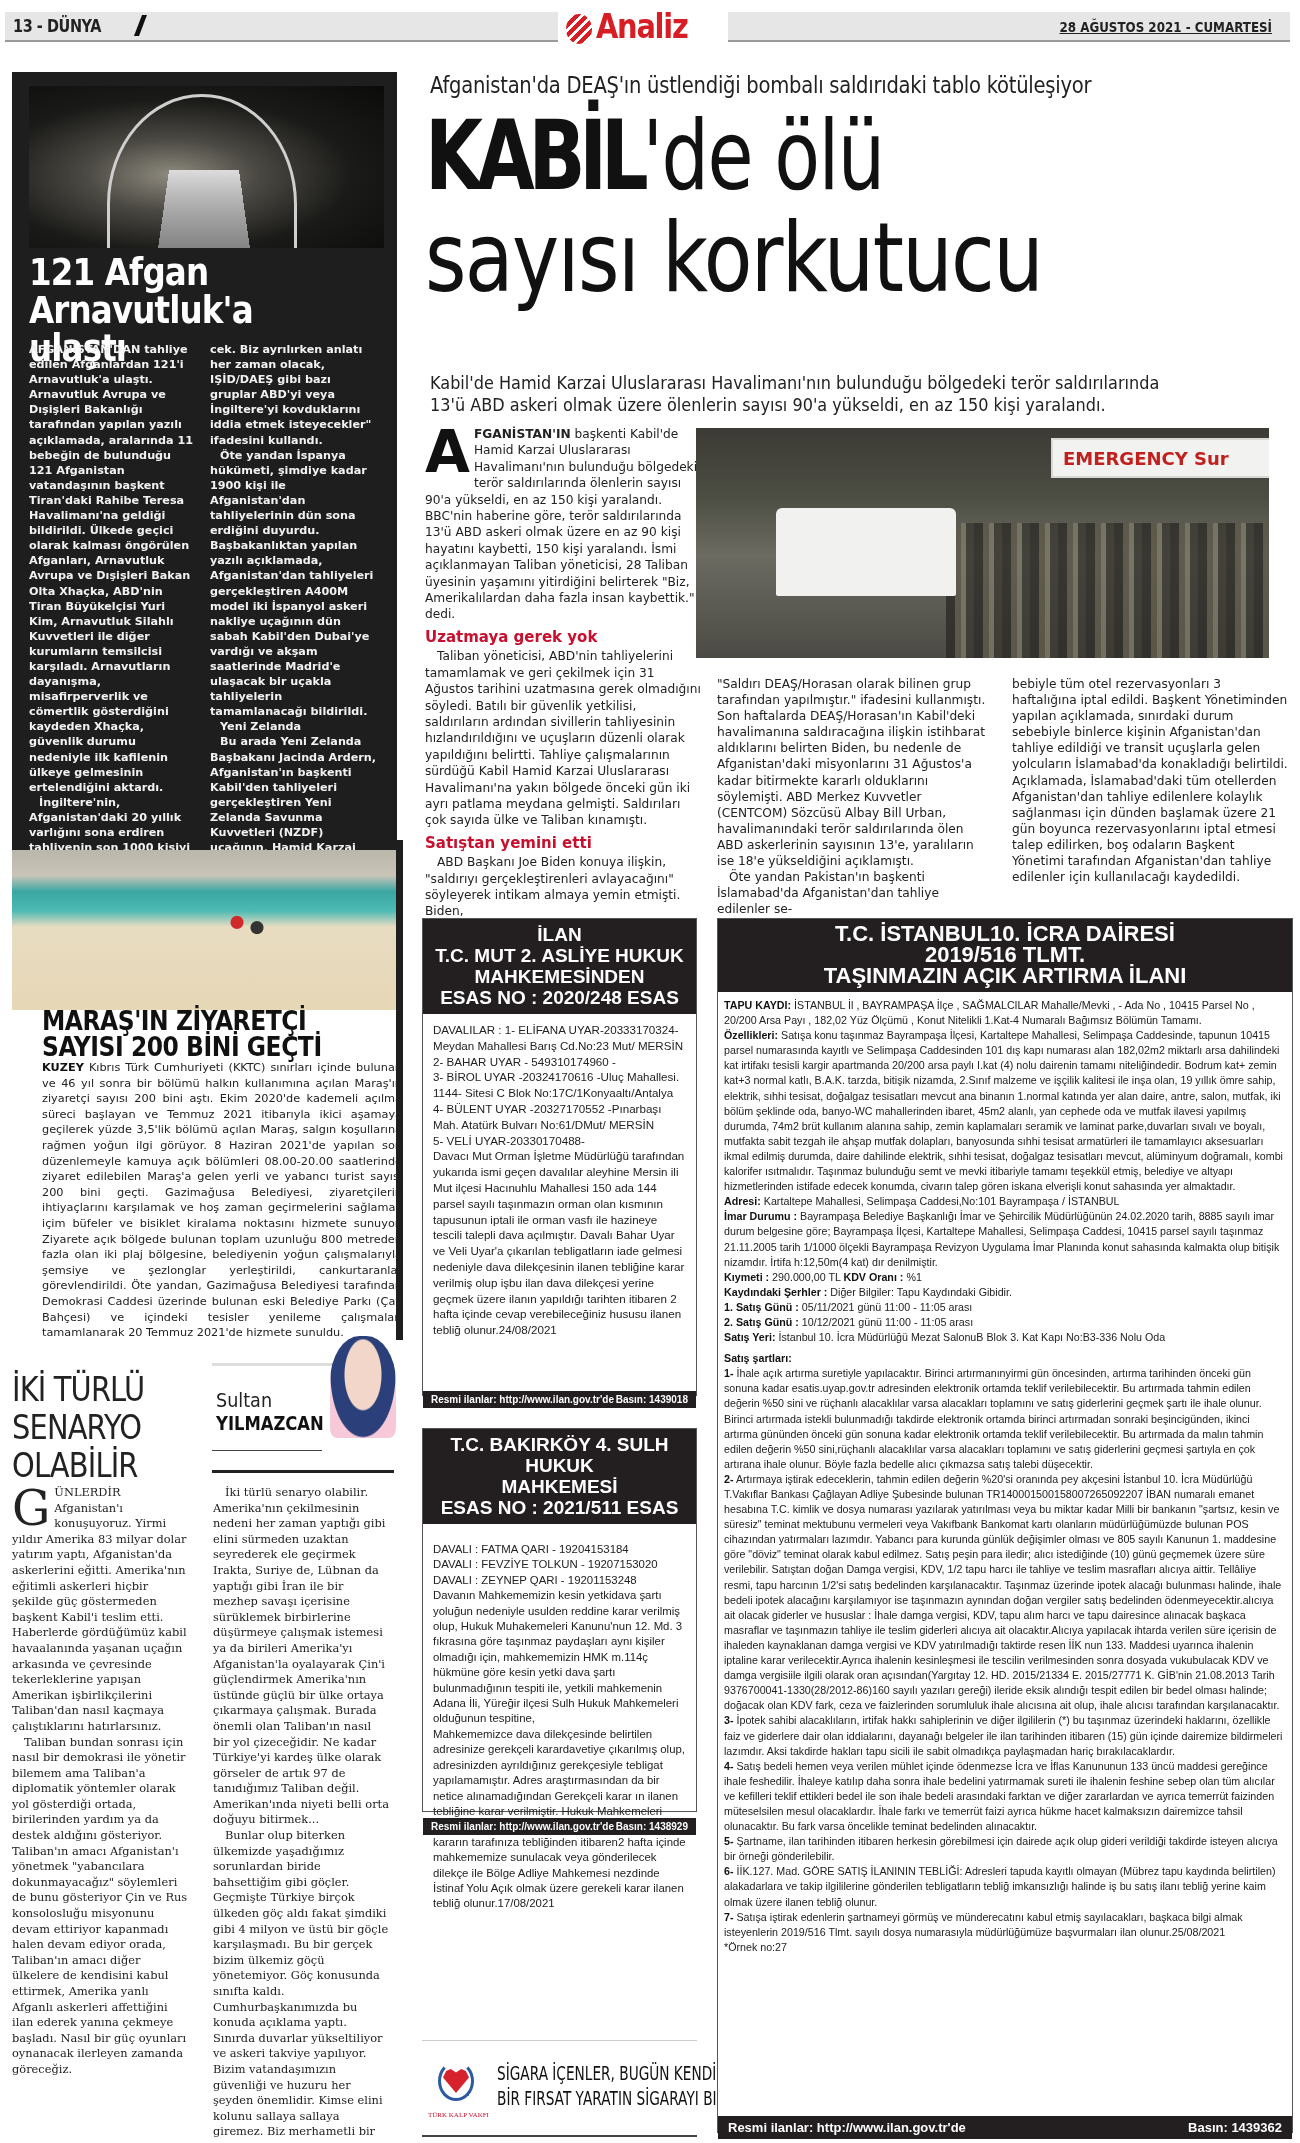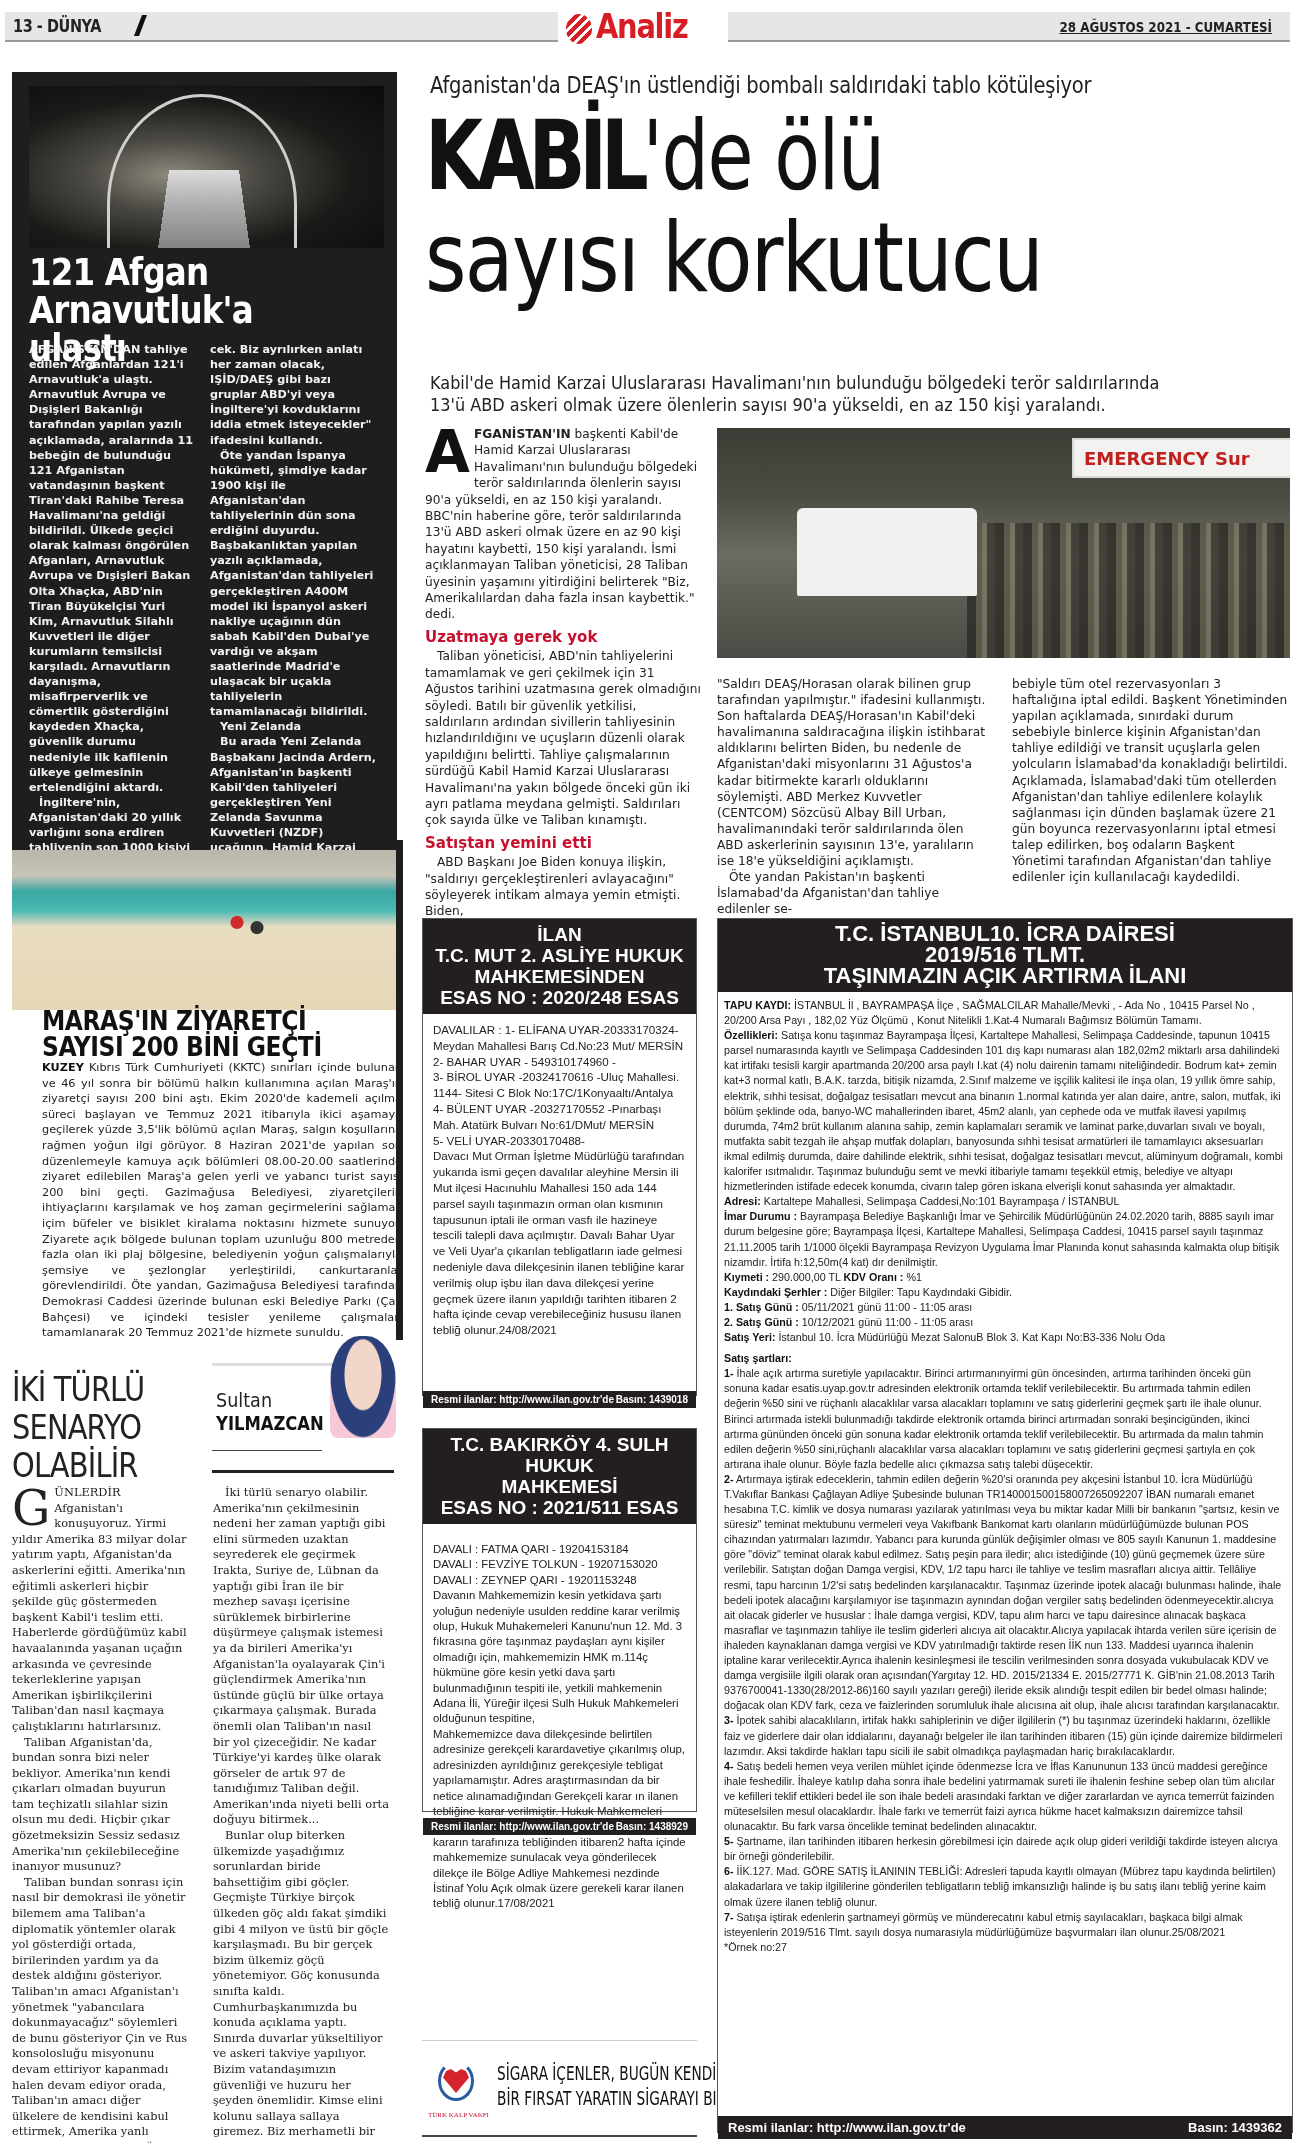--- a/index.html
+++ b/index.html
@@ -51,21 +51,21 @@
   
   .kicker { left: 430px; top: 72px; width: 870px; font-family: "DejaVu Sans", sans-serif; font-size: 22.5px; color: #222; letter-spacing: -0.3px; transform: scaleX(0.87); transform-origin: left top; white-space: nowrap; }
   .headline1 { left: 425px; top: 108px; font-family: "DejaVu Sans", sans-serif; font-size: 96px; line-height: 96px; color: #111; white-space: nowrap; letter-spacing: -2px; transform: scaleX(0.78); transform-origin: left top; }
   .headline1 .heavy { font-weight: bold; letter-spacing: -8px; }
   .headline2 { left: 425px; top: 210px; font-family: "DejaVu Sans", sans-serif; font-size: 96px; line-height: 96px; color: #111; white-space: nowrap; letter-spacing: -2px; transform: scaleX(0.83); transform-origin: left top; }
   .deck { left: 430px; top: 372px; width: 880px; font-family: "DejaVu Sans", sans-serif; font-size: 18.5px; line-height: 22px; color: #222; transform: scaleX(0.87); transform-origin: left top; }
   .story-col1 { left: 425px; top: 426px; width: 276px; font-family: "DejaVu Sans", sans-serif; font-size: 12.2px; line-height: 16.4px; color: #222; }
   .story-col1 .ind { text-indent: 12px; }
   .dropcap-A { float: left; font-family: "DejaVu Sans", sans-serif; font-weight: bold; font-size: 58px; line-height: 48px; margin: 2px 4px 0 0; color: #111; }
   .subhead { font-family: "DejaVu Sans", sans-serif; font-weight: bold; font-size: 15px; color: #c8102e; margin: 6px 0 3px; }
-  .kabul-photo { left: 717px; top: 428px; width: 573px; height: 230px; background: linear-gradient(180deg, #3c3b35 0%, #4c4d43 30%, #6c6b62 55%, #4b4a44 100%); overflow: hidden; }
+  .kabul-photo { left: 696px; top: 428px; width: 573px; height: 230px; background: linear-gradient(180deg, #3c3b35 0%, #4c4d43 30%, #6c6b62 55%, #4b4a44 100%); overflow: hidden; }
   .ambulance { left: 80px; top: 80px; width: 180px; height: 88px; background: #f1f1ef; border-radius: 6px 6px 2px 2px; }
   .emergency-sign { left: 355px; top: 10px; width: 220px; height: 40px; background: #f2f2f0; border: 2px solid #d8d8d4; }
   .emergency-sign span { position: absolute; left: 10px; top: 8px; font-family: "DejaVu Sans", sans-serif; font-weight: bold; font-size: 18px; color: #c0201e; white-space: nowrap; }
   .crowd { left: 250px; top: 95px; width: 323px; height: 135px; background: repeating-linear-gradient(90deg, #2b2a26 0 9px, #5d5848 9px 15px, #7b7866 15px 20px, #3a3830 20px 28px); opacity: 0.8; }
   .story-col2 { left: 717px; top: 676px; width: 276px; font-family: "DejaVu Sans", sans-serif; font-size: 12.2px; line-height: 16.1px; color: #222; }
   .story-col3 { left: 1012px; top: 676px; width: 276px; font-family: "DejaVu Sans", sans-serif; font-size: 12.2px; line-height: 16.1px; color: #222; }
   .story-col2 .ind, .story-col3 .ind { text-indent: 12px; }
 
   
   .legal { position: absolute; border: 1px solid #555; background: #fff; }
@@ -145,21 +145,20 @@
   <div>OLABİLİR</div>
 </div>
 <div class="abs author-box">
   <div class="abs author-first">Sultan</div>
   <div class="abs author-last">YILMAZCAN</div>
   <div class="abs author-photo"></div>
   <div class="abs author-rule"></div>
 </div>
 <div class="abs col-body" style="left:12px;">
   <p><span class="dropcap-G">G</span><span>ÜNLERDİR Afganistan'ı konuşuyoruz. Yirmi yıldır Amerika 83 milyar dolar yatırım yaptı, Afganistan'da askerlerini eğitti. Amerika'nın eğitimli askerleri hiçbir şekilde güç göstermeden başkent Kabil'i teslim etti. Haberlerde gördüğümüz kabil havaalanında yaşanan uçağın arkasında ve çevresinde tekerleklerine yapışan Amerikan işbirlikçilerini Taliban'dan nasıl kaçmaya çalıştıklarını hatırlarsınız.</span></p>
-  <p class="ind">Taliban Afganistan'da, bundan sonra bizi neler bekliyor. Amerika'nın kendi çıkarları olmadan buyurun tam teçhizatlı silahlar sizin olsun mu dedi. Hiçbir çıkar gözetmeksizin Sessiz sedasız Amerika'nın çekilebileceğine inanıyor musunuz?</p>
   <p class="ind">Taliban bundan sonrası için nasıl bir demokrasi ile yönetir bilemem ama Taliban'a diplomatik yöntemler olarak yol gösterdiği ortada, birilerinden yardım ya da destek aldığını gösteriyor. Taliban'ın amacı Afganistan'ı yönetmek "yabancılara dokunmayacağız" söylemleri de bunu gösteriyor Çin ve Rus konsolosluğu misyonunu devam ettiriyor kapanmadı halen devam ediyor orada, Taliban'ın amacı diğer ülkelere de kendisini kabul ettirmek, Amerika yanlı Afganlı askerleri affettiğini ilan ederek yanına çekmeye başladı. Nasıl bir güç oyunları oynanacak ilerleyen zamanda göreceğiz.</p>
 </div>
 <div class="abs col-body" style="left:213px;">
   <p class="ind">İki türlü senaryo olabilir. Amerika'nın çekilmesinin nedeni her zaman yaptığı gibi elini sürmeden uzaktan seyrederek ele geçirmek Irakta, Suriye de, Lübnan da yaptığı gibi İran ile bir mezhep savaşı içerisine sürüklemek birbirlerine düşürmeye çalışmak istemesi ya da birileri Amerika'yı Afganistan'la oyalayarak Çin'i güçlendirmek Amerika'nın üstünde güçlü bir ülke ortaya çıkarmaya çalışmak. Burada önemli olan Taliban'ın nasıl bir yol çizeceğidir. Ne kadar Türkiye'yi kardeş ülke olarak görseler de artık 97 de tanıdığımız Taliban değil. Amerikan'ında niyeti belli orta doğuyu bitirmek...</p>
   <p class="ind">Bunlar olup biterken ülkemizde yaşadığımız sorunlardan biride bahsettiğim gibi göçler. Geçmişte Türkiye birçok ülkeden göç aldı fakat şimdiki gibi 4 milyon ve üstü bir göçle karşılaşmadı. Bu bir gerçek bizim ülkemiz göçü yönetemiyor. Göç konusunda sınıfta kaldı. Cumhurbaşkanımızda bu konuda açıklama yaptı. Sınırda duvarlar yükseltiliyor ve askeri takviye yapılıyor. Bizim vatandaşımızın güvenliği ve huzuru her şeyden önemlidir. Kimse elini kolunu sallaya sallaya giremez. Biz merhametli bir ülkeyiz yardım severiz ama şu anki mevcut halimizle bunu kaldıracak durumda değiliz. Devletimiz bu konu üzerine daha ağırlık verecektir umarım.</p>
 </div>
 
 <div class="abs kicker">Afganistan'da DEAŞ'ın üstlendiği bombalı saldırıdaki tablo kötüleşiyor</div>
 <div class="abs headline1">
   <span class="heavy">KABİL</span><span>'de ölü</span>

